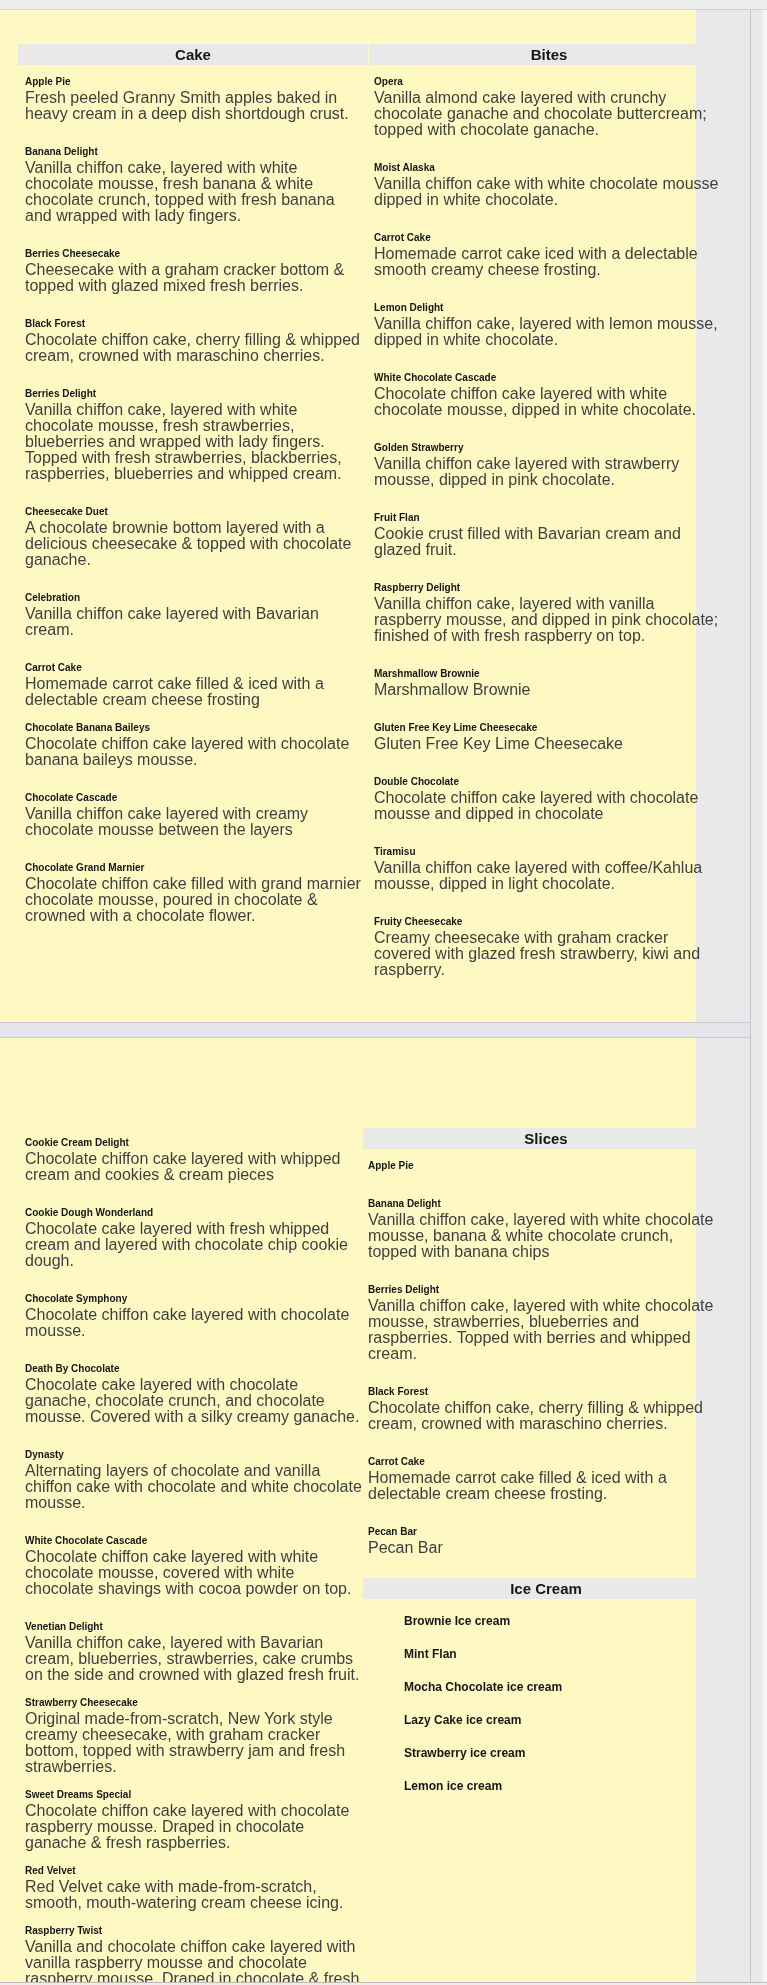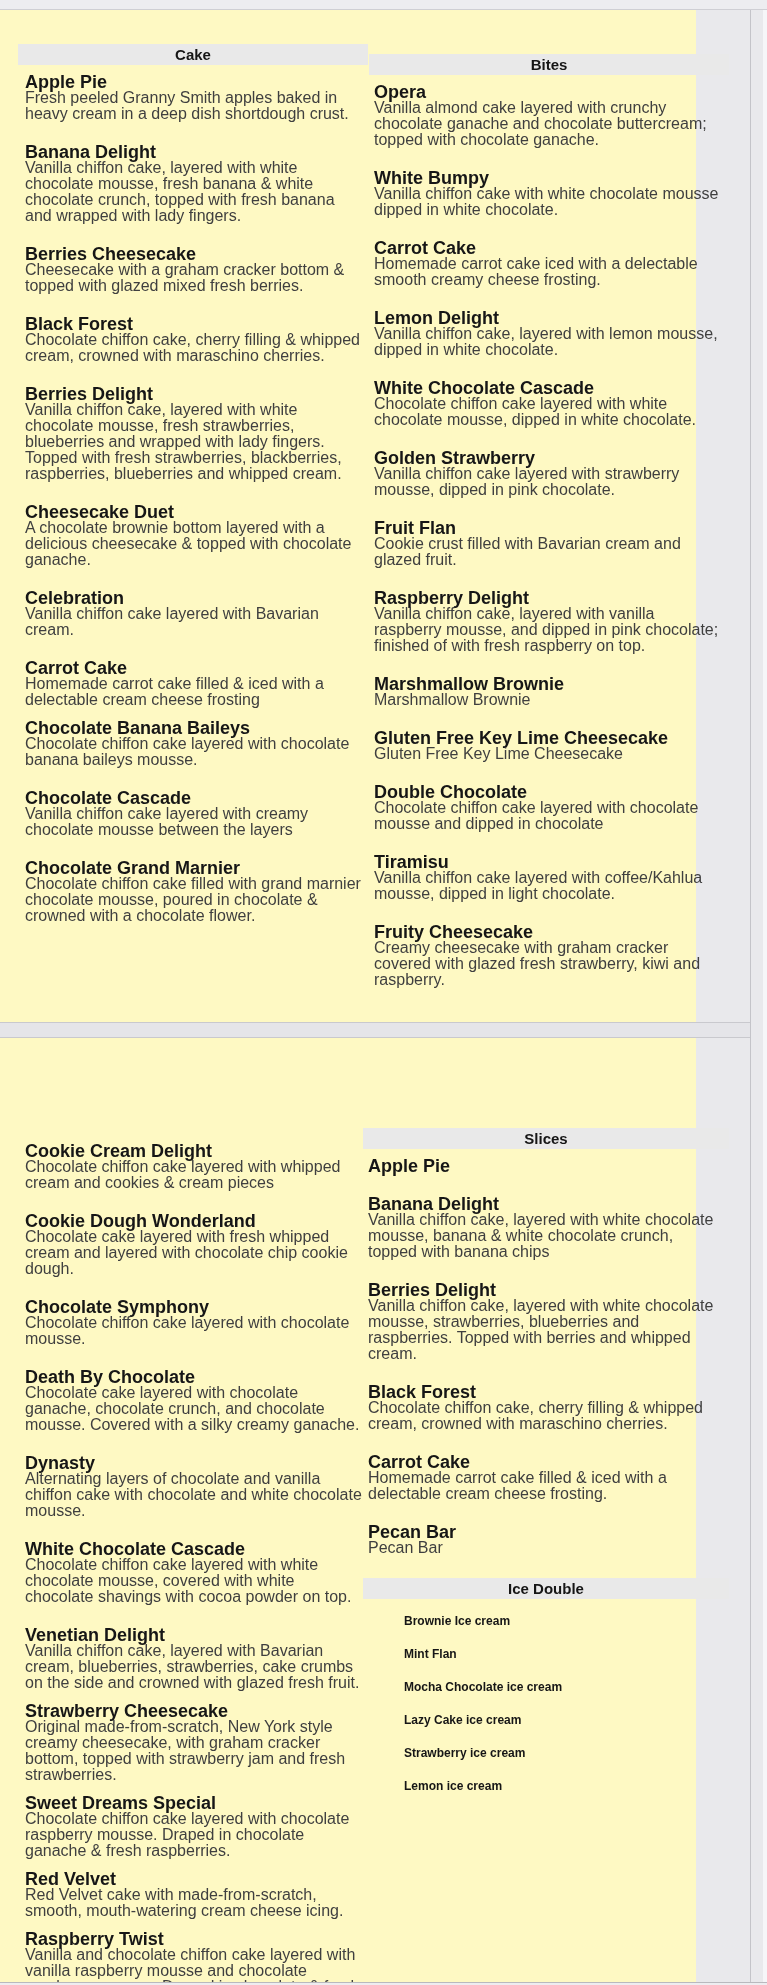--- a/index.html
+++ b/index.html
@@ -39,42 +39,42 @@
   .right-strip{
     position:absolute;top:10px;right:0;width:17px;height:1972px;
     background:#e9e9ec;border-left:1px solid #c4c4c9;box-sizing:border-box;
   }
   .scroll-sliver{
     position:absolute;right:0;top:0;width:4px;height:100%;
     background:#f6f6f8;
   }
   .col{position:absolute;box-sizing:border-box;}
   .p1-left{left:18px;top:34px;width:350px;}
-  .p1-right{left:369px;top:44px;width:360px;}
+  .p1-right{left:369px;top:34px;width:360px;}
   .p2-left{left:18px;top:97px;width:350px;}
   .p2-right{left:363px;top:90px;width:366px;}
   .section-bar{
     background:#e9e9e9;
     height:21px;
     line-height:21px;
     text-align:center;
     font-weight:bold;
     font-size:15px;
     color:#161616;
   }
   .items{padding:0 4px 0 7px;}
   .p1-right .items, .p2-right .items{padding-left:5px;}
   .menu-item{margin-top:22px;}
   .items .menu-item:first-of-type{margin-top:9px;}
-  .p2-left .items .menu-item:first-of-type{margin-top:8px;}
+  .p2-left .items .menu-item:first-of-type{margin-top:0;}
   .menu-item.tight{margin-top:12px;}
   .item-name{
     font-weight:bold;
     color:#161616;
-    font-size:18px;
+    font-size:10px;
     line-height:16px;
   }
   .item-desc{
     color:#3f3f3f;
     font-size:16px;
     line-height:16px;
   }
   .ice-bar{margin-top:22px;}
   .ice-items{padding:0 4px 0 5px;}
   .ice-item{
@@ -149,21 +149,21 @@
 
     <div class="col p1-right">
       <div class="section-bar">Bites</div>
       <div class="items">
 
       <div class="menu-item">
             <div class="item-name">Opera</div>
             <div class="item-desc">Vanilla almond cake layered with crunchy chocolate ganache and chocolate buttercream; topped with chocolate ganache.</div>
           </div>
           <div class="menu-item">
-            <div class="item-name">White Bumpy</div>
+            <div class="item-name">Moist Alaska</div>
             <div class="item-desc">Vanilla chiffon cake with white chocolate mousse dipped in white chocolate.</div>
           </div>
           <div class="menu-item">
             <div class="item-name">Carrot Cake</div>
             <div class="item-desc">Homemade carrot cake iced with a delectable smooth creamy cheese frosting.</div>
           </div>
           <div class="menu-item">
             <div class="item-name">Lemon Delight</div>
             <div class="item-desc">Vanilla chiffon cake, layered with lemon mousse, dipped in white chocolate.</div>
           </div>
@@ -287,21 +287,21 @@
           </div>
           <div class="menu-item">
             <div class="item-name">Carrot Cake</div>
             <div class="item-desc">Homemade carrot cake filled &amp; iced with a delectable cream cheese frosting.</div>
           </div>
           <div class="menu-item">
             <div class="item-name">Pecan Bar</div>
             <div class="item-desc">Pecan Bar</div>
           </div>
         </div>
-      <div class="section-bar ice-bar">Ice Double</div>
+      <div class="section-bar ice-bar">Ice Cream</div>
       <div class="ice-items">
 
       <div class="ice-item">Brownie Ice cream</div>
           <div class="ice-item">Mint Flan</div>
           <div class="ice-item">Mocha Chocolate ice cream</div>
           <div class="ice-item">Lazy Cake ice cream</div>
           <div class="ice-item">Strawberry ice cream</div>
           <div class="ice-item">Lemon ice cream</div>
         </div>
     </div>

